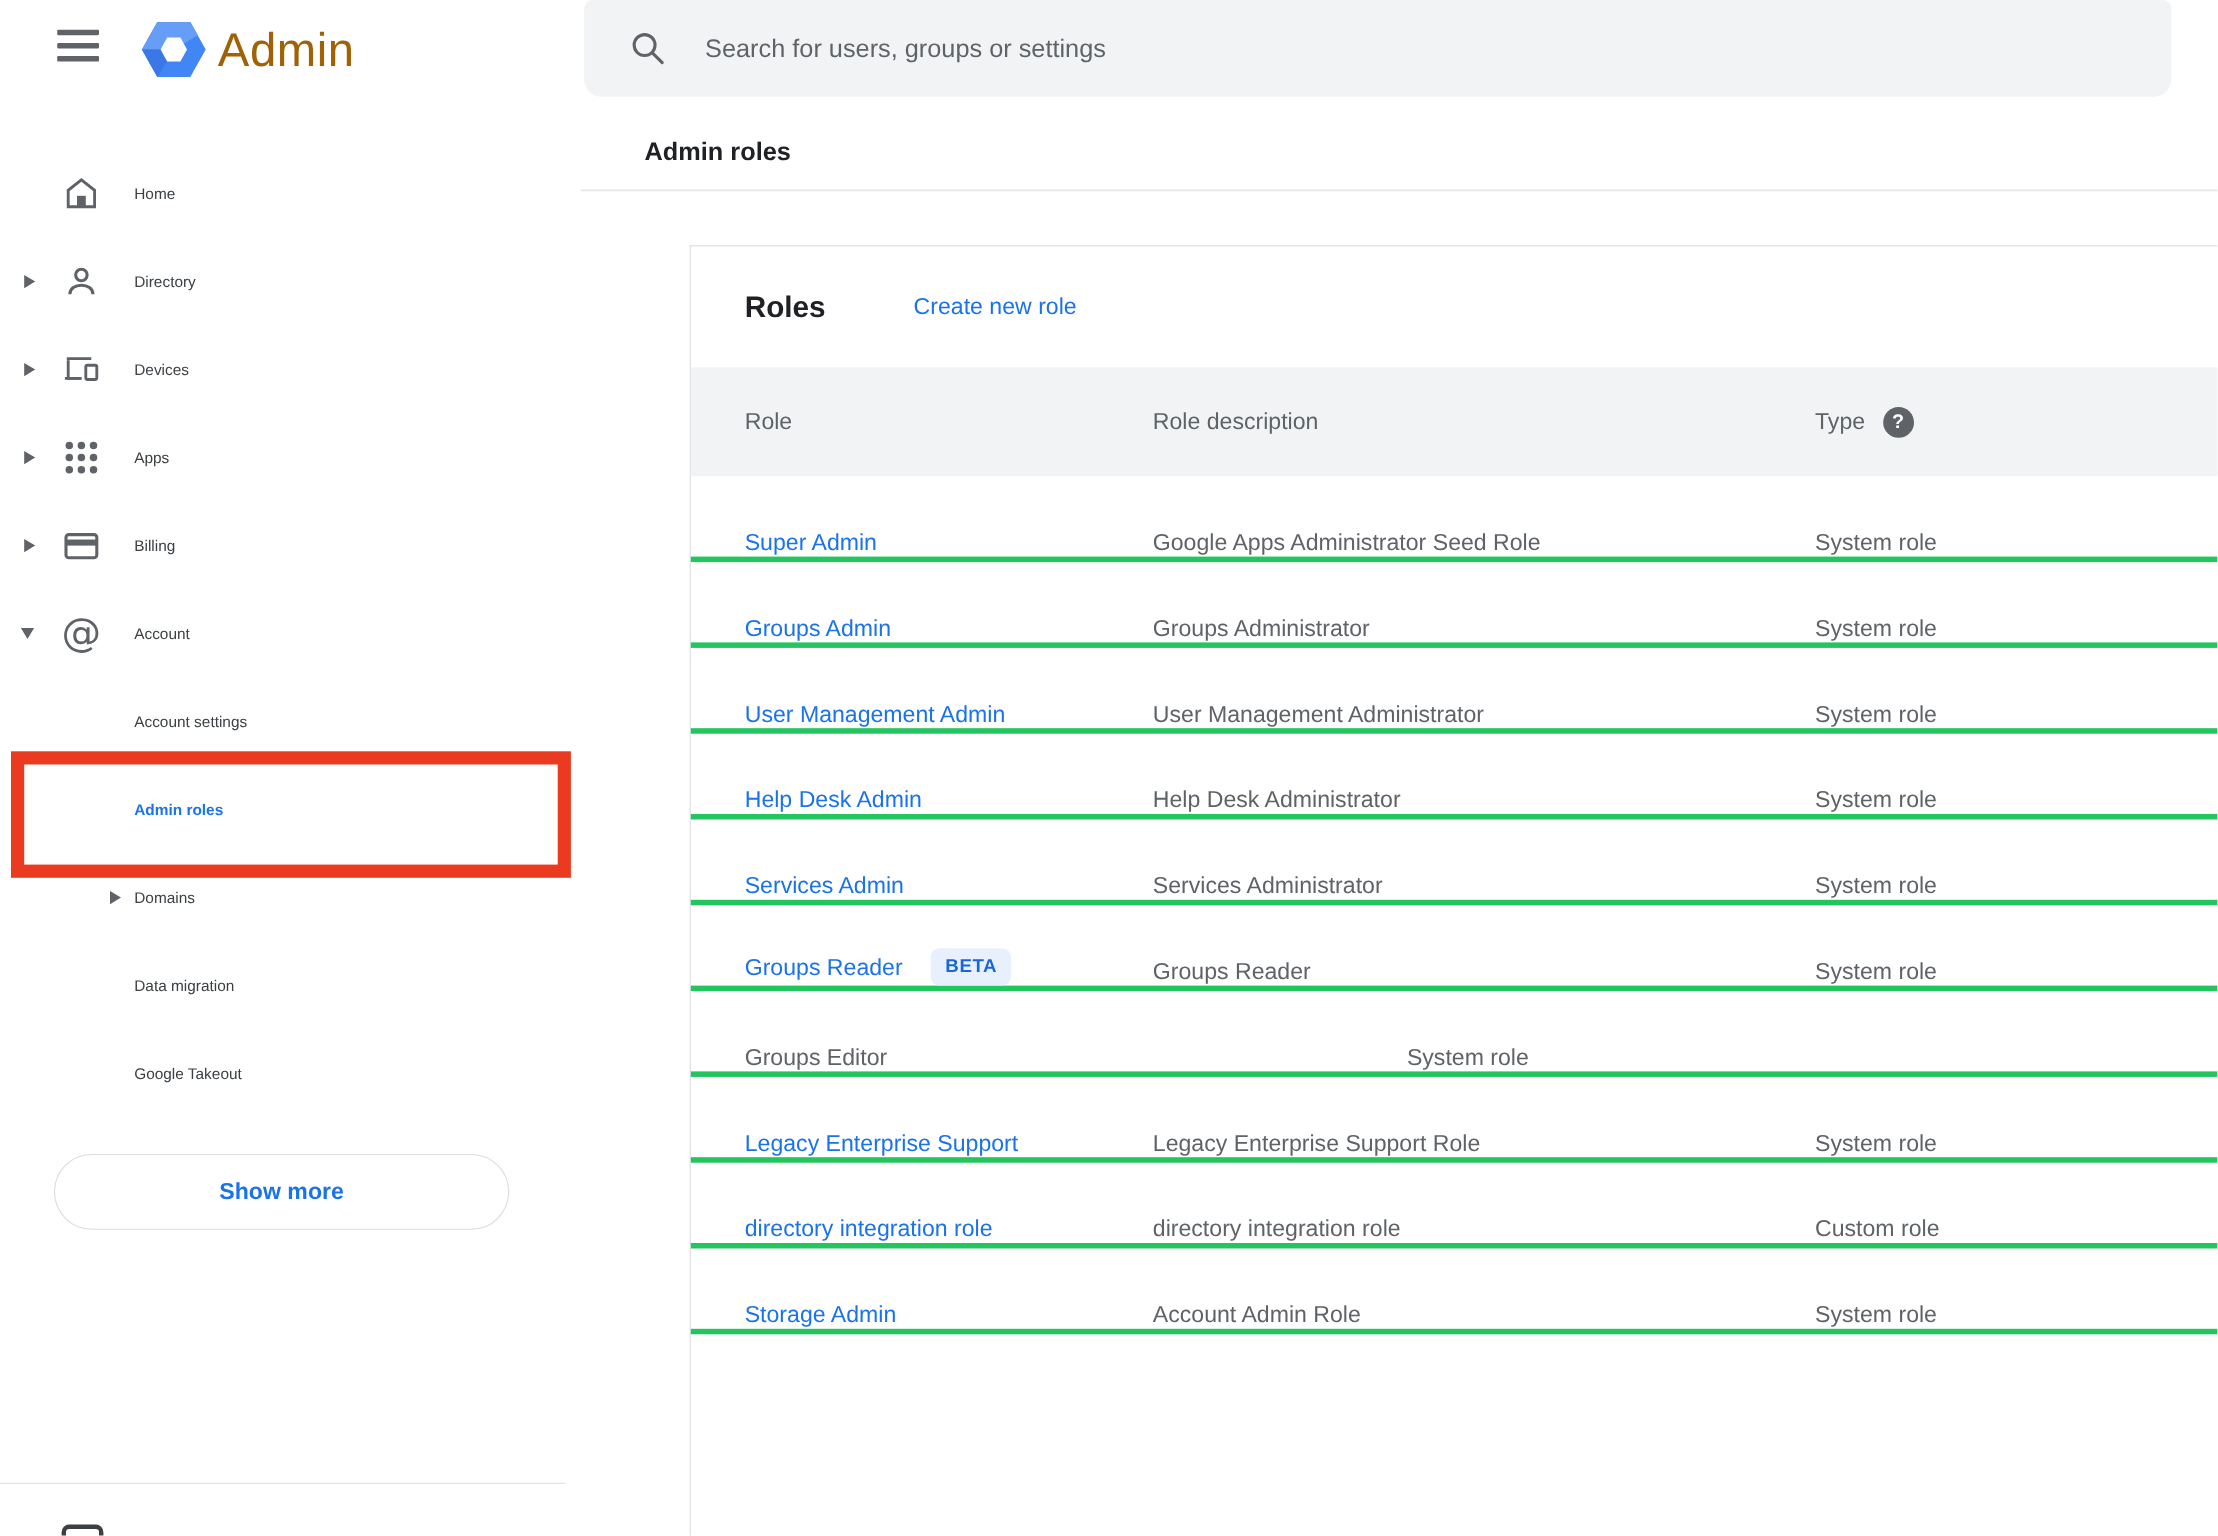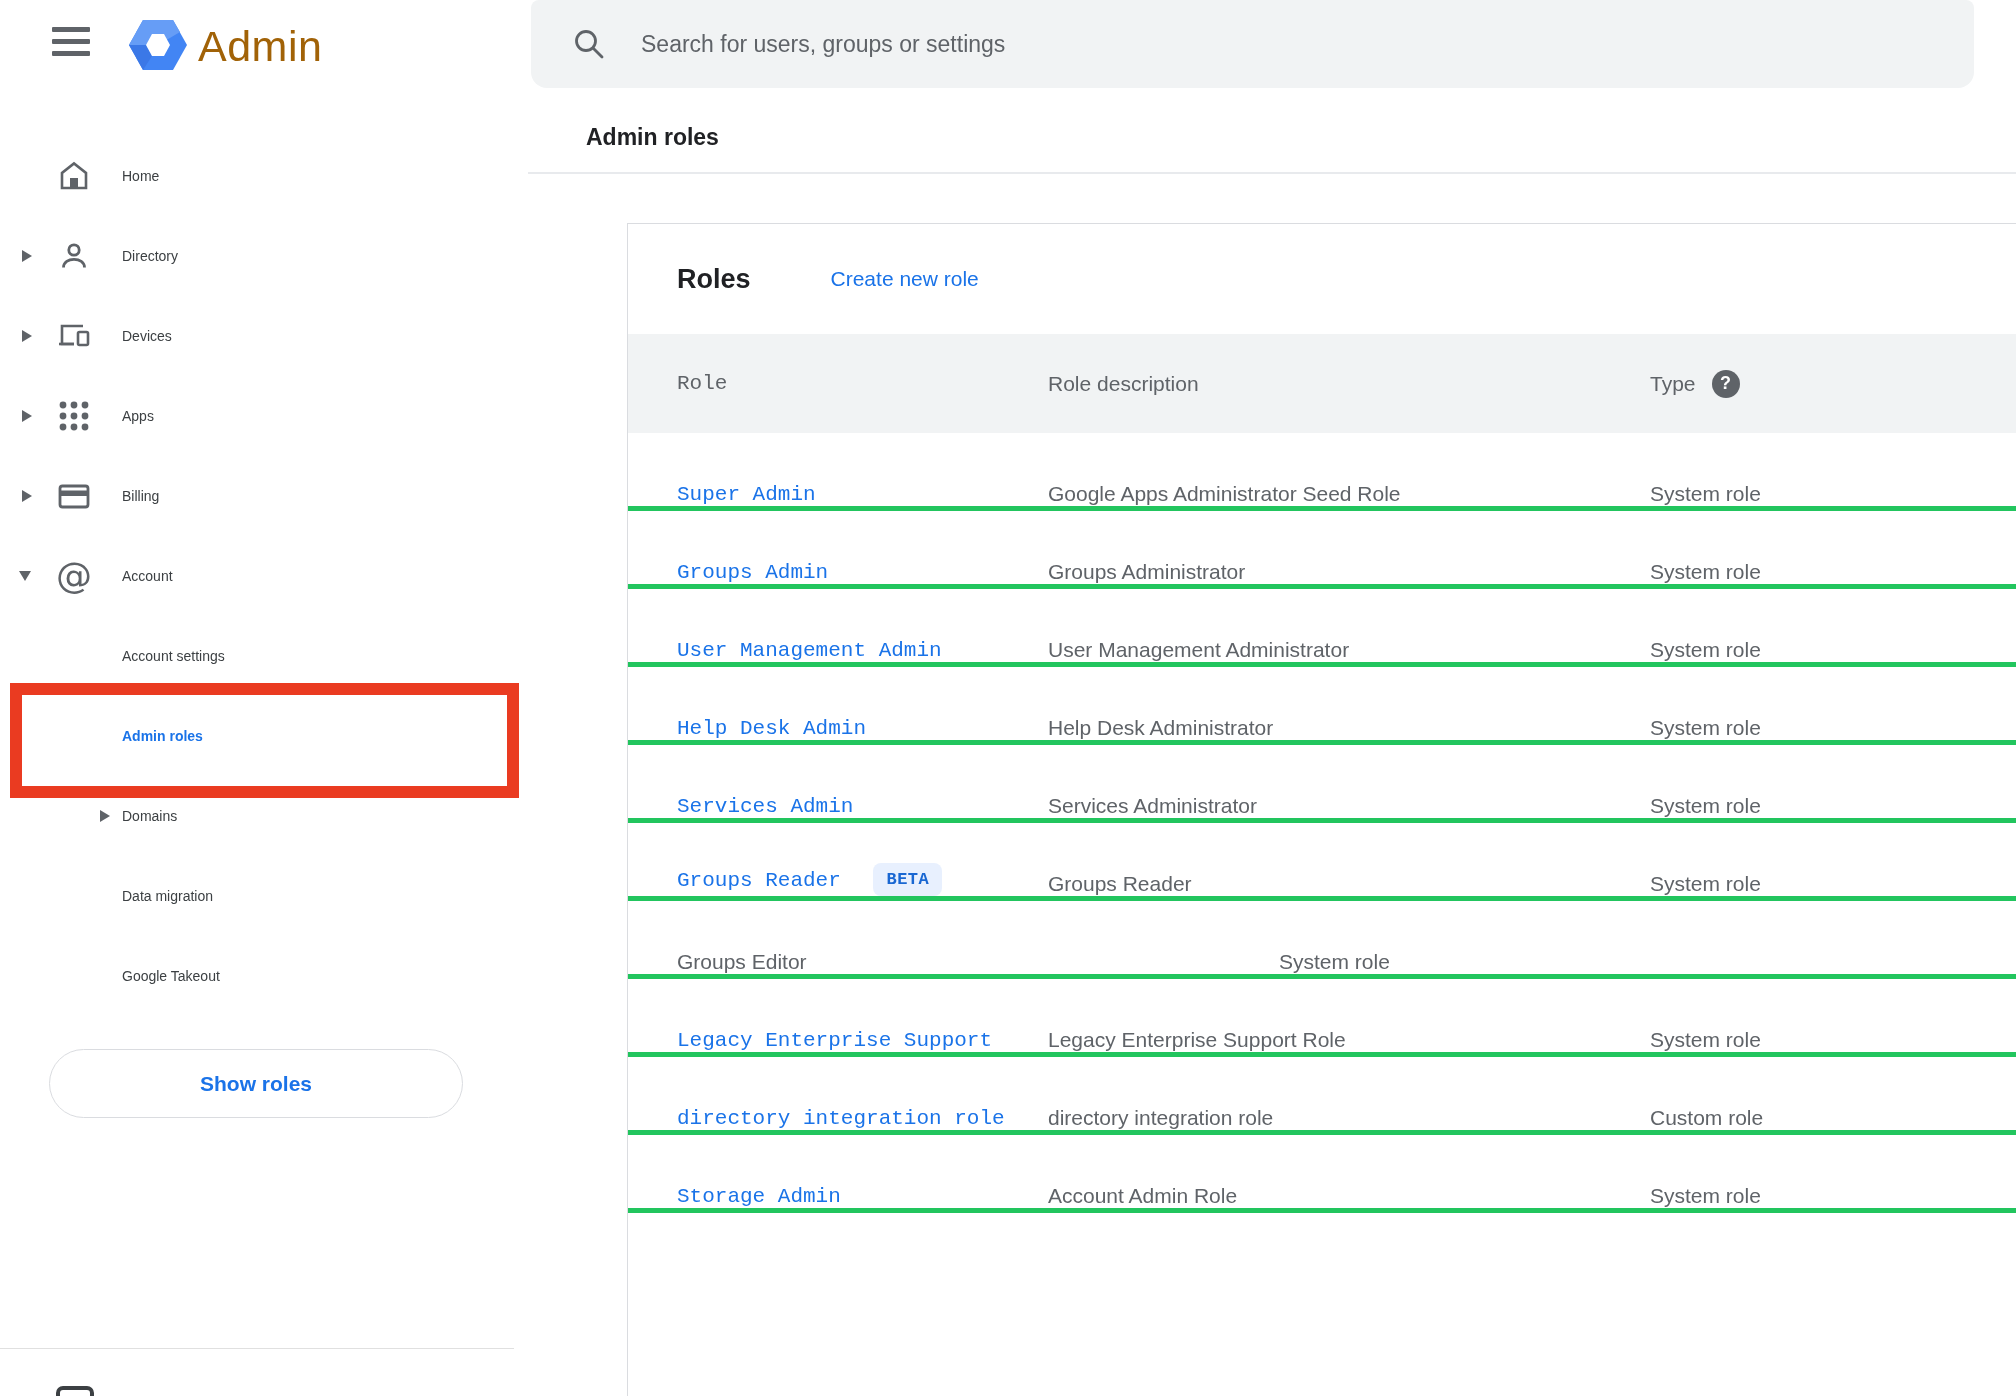--- a/index.html
+++ b/index.html
@@ -57,21 +57,21 @@
 
   
   .card { position:absolute; left:627px; top:223px; width:1389px; height:1250px;
           background:#fff; border:1px solid #dadce0; border-right:none; z-index:1; }
   .card-header { height:110px; display:flex; align-items:center; padding-left:49px; }
   .card-title { font-size:27px; font-weight:bold; color:#202124; }
   .create-link { margin-left:80px; font-size:21px; color:#1a73e8; text-decoration:none; cursor:pointer; }
 
   .thead { height:99px; background:#f1f3f4; display:flex; align-items:center; padding-left:49px;
            font-size:21px; color:#5f6368; }
-  .col-role { width:371px; flex:none;font-family:Liberation Mono, monospace; }
+  .col-role { width:371px; flex:none; }
   .col-desc { width:602px; flex:none; }
   .col-type { flex:1; display:flex; align-items:center; }
   .help-icon { display:inline-flex; align-items:center; justify-content:center; margin-left:16px;
                width:28px; height:28px; border-radius:50%; background:#5f6368;
                color:#fff; font-size:18px; font-weight:bold; cursor:pointer; }
 
   .trow { height:78px; display:flex; align-items:flex-end; padding-left:49px; border-bottom:5px solid #22c55e;
           font-size:21px; color:#5f6368; }
   .role-link { color:#1a73e8; text-decoration:none; cursor:pointer; }
   .beta-badge { display:inline-block; margin-left:20px; padding:7px 13px; border-radius:8px;
@@ -188,21 +188,21 @@
 
     <div class="nav-item child">
       <span class="label">Data migration</span>
     </div>
 
     <div class="nav-item child">
       <span class="label">Google Takeout</span>
     </div>
   </nav>
 
-  <button class="show-more">Show roles</button>
+  <button class="show-more">Show more</button>
 
   <div class="sidebar-bottom-divider"></div>
   <div class="cut-icon"></div>
 </aside>
 
 <div class="annotation-box"></div>
 
 <div class="search-bar">
   <span class="search-icon">
     <svg width="36" height="36" viewBox="0 0 36 36" fill="none" stroke="#5f6368" stroke-width="2.8">

